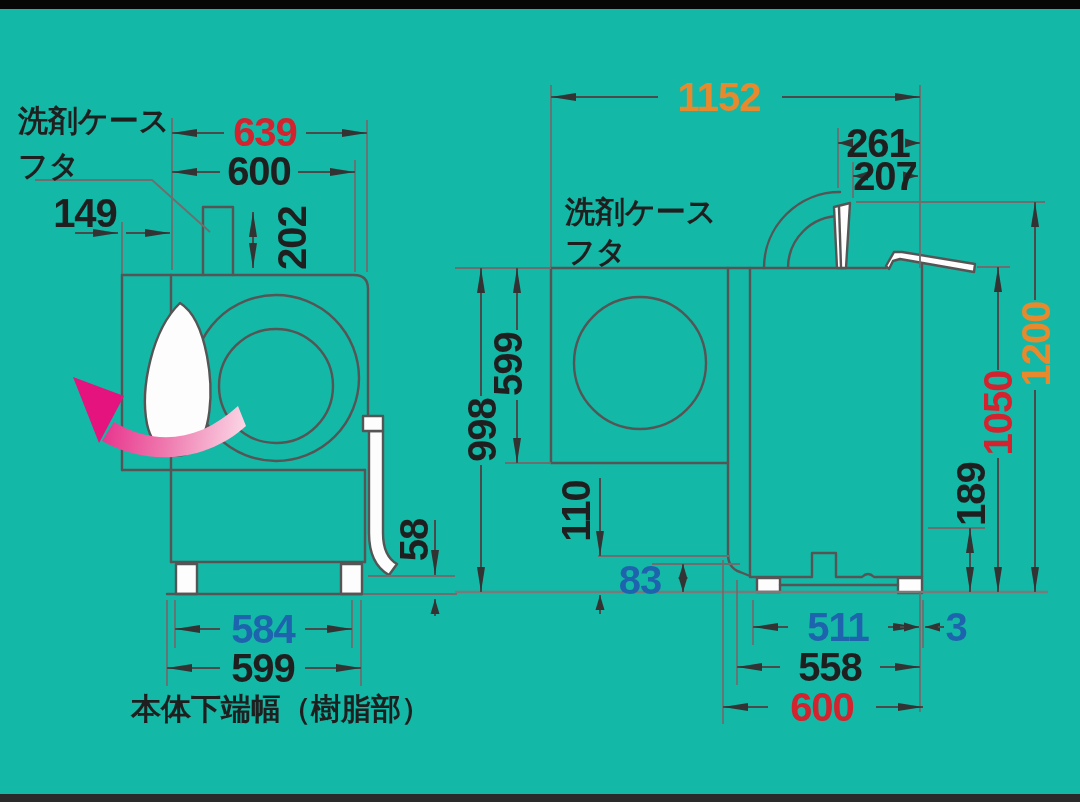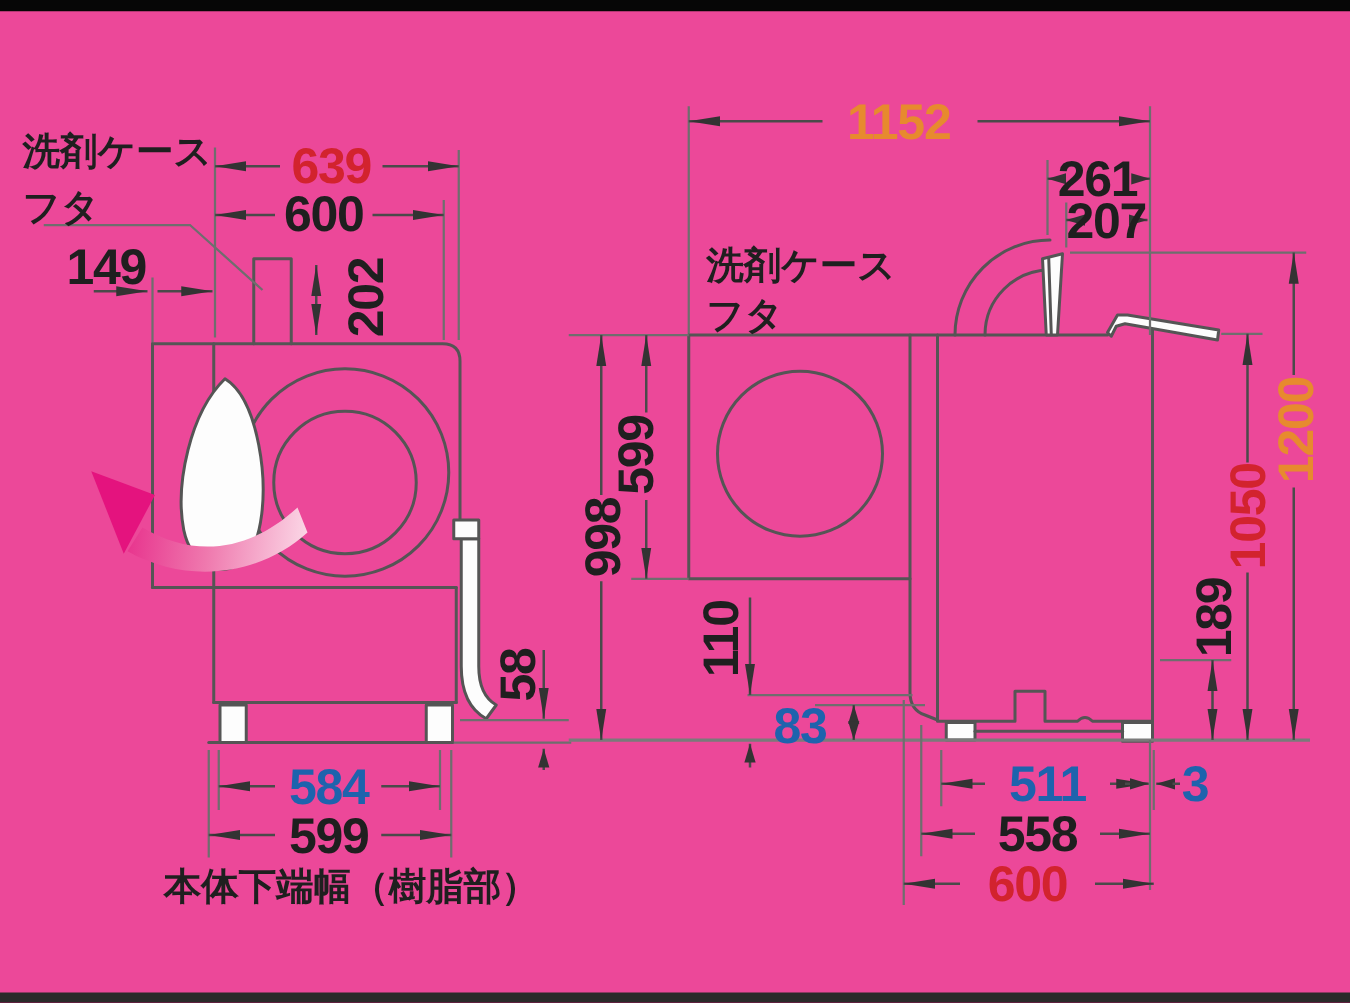--- a/index.html
+++ b/index.html
@@ -1,16 +1,16 @@
 <!DOCTYPE html>
 <html><head>
 <meta charset="utf-8">
 <style>
   html,body{margin:0;padding:0;background:#000;}
-  .page{position:relative;width:1080px;height:802px;background:#ec4899;overflow:hidden;
+  .page{position:relative;width:1080px;height:802px;background:#14b8a6;overflow:hidden;
         font-family:"Liberation Sans", sans-serif;}
   .bar-top{position:absolute;left:0;top:0;width:1080px;height:9px;background:#060606;}
   .bar-bottom{position:absolute;left:0;top:794px;width:1080px;height:8px;background:#2a2a2a;}
   svg{position:absolute;left:0;top:0;}
   .ln{stroke:#555;stroke-width:2.4;fill:none;stroke-linecap:round;stroke-linejoin:round;}
   .lnf{stroke:#555;stroke-width:2.4;fill:#fdfdfd;stroke-linejoin:round;}
   .ext{stroke:#6e6e6e;stroke-width:1.8;fill:none;}
   .dim{stroke:#4a4a4a;stroke-width:2;fill:none;}
   .floor{stroke:#7a7a7a;stroke-width:2.6;fill:none;}
   text{font-weight:bold;fill:#1f1f1f;}

